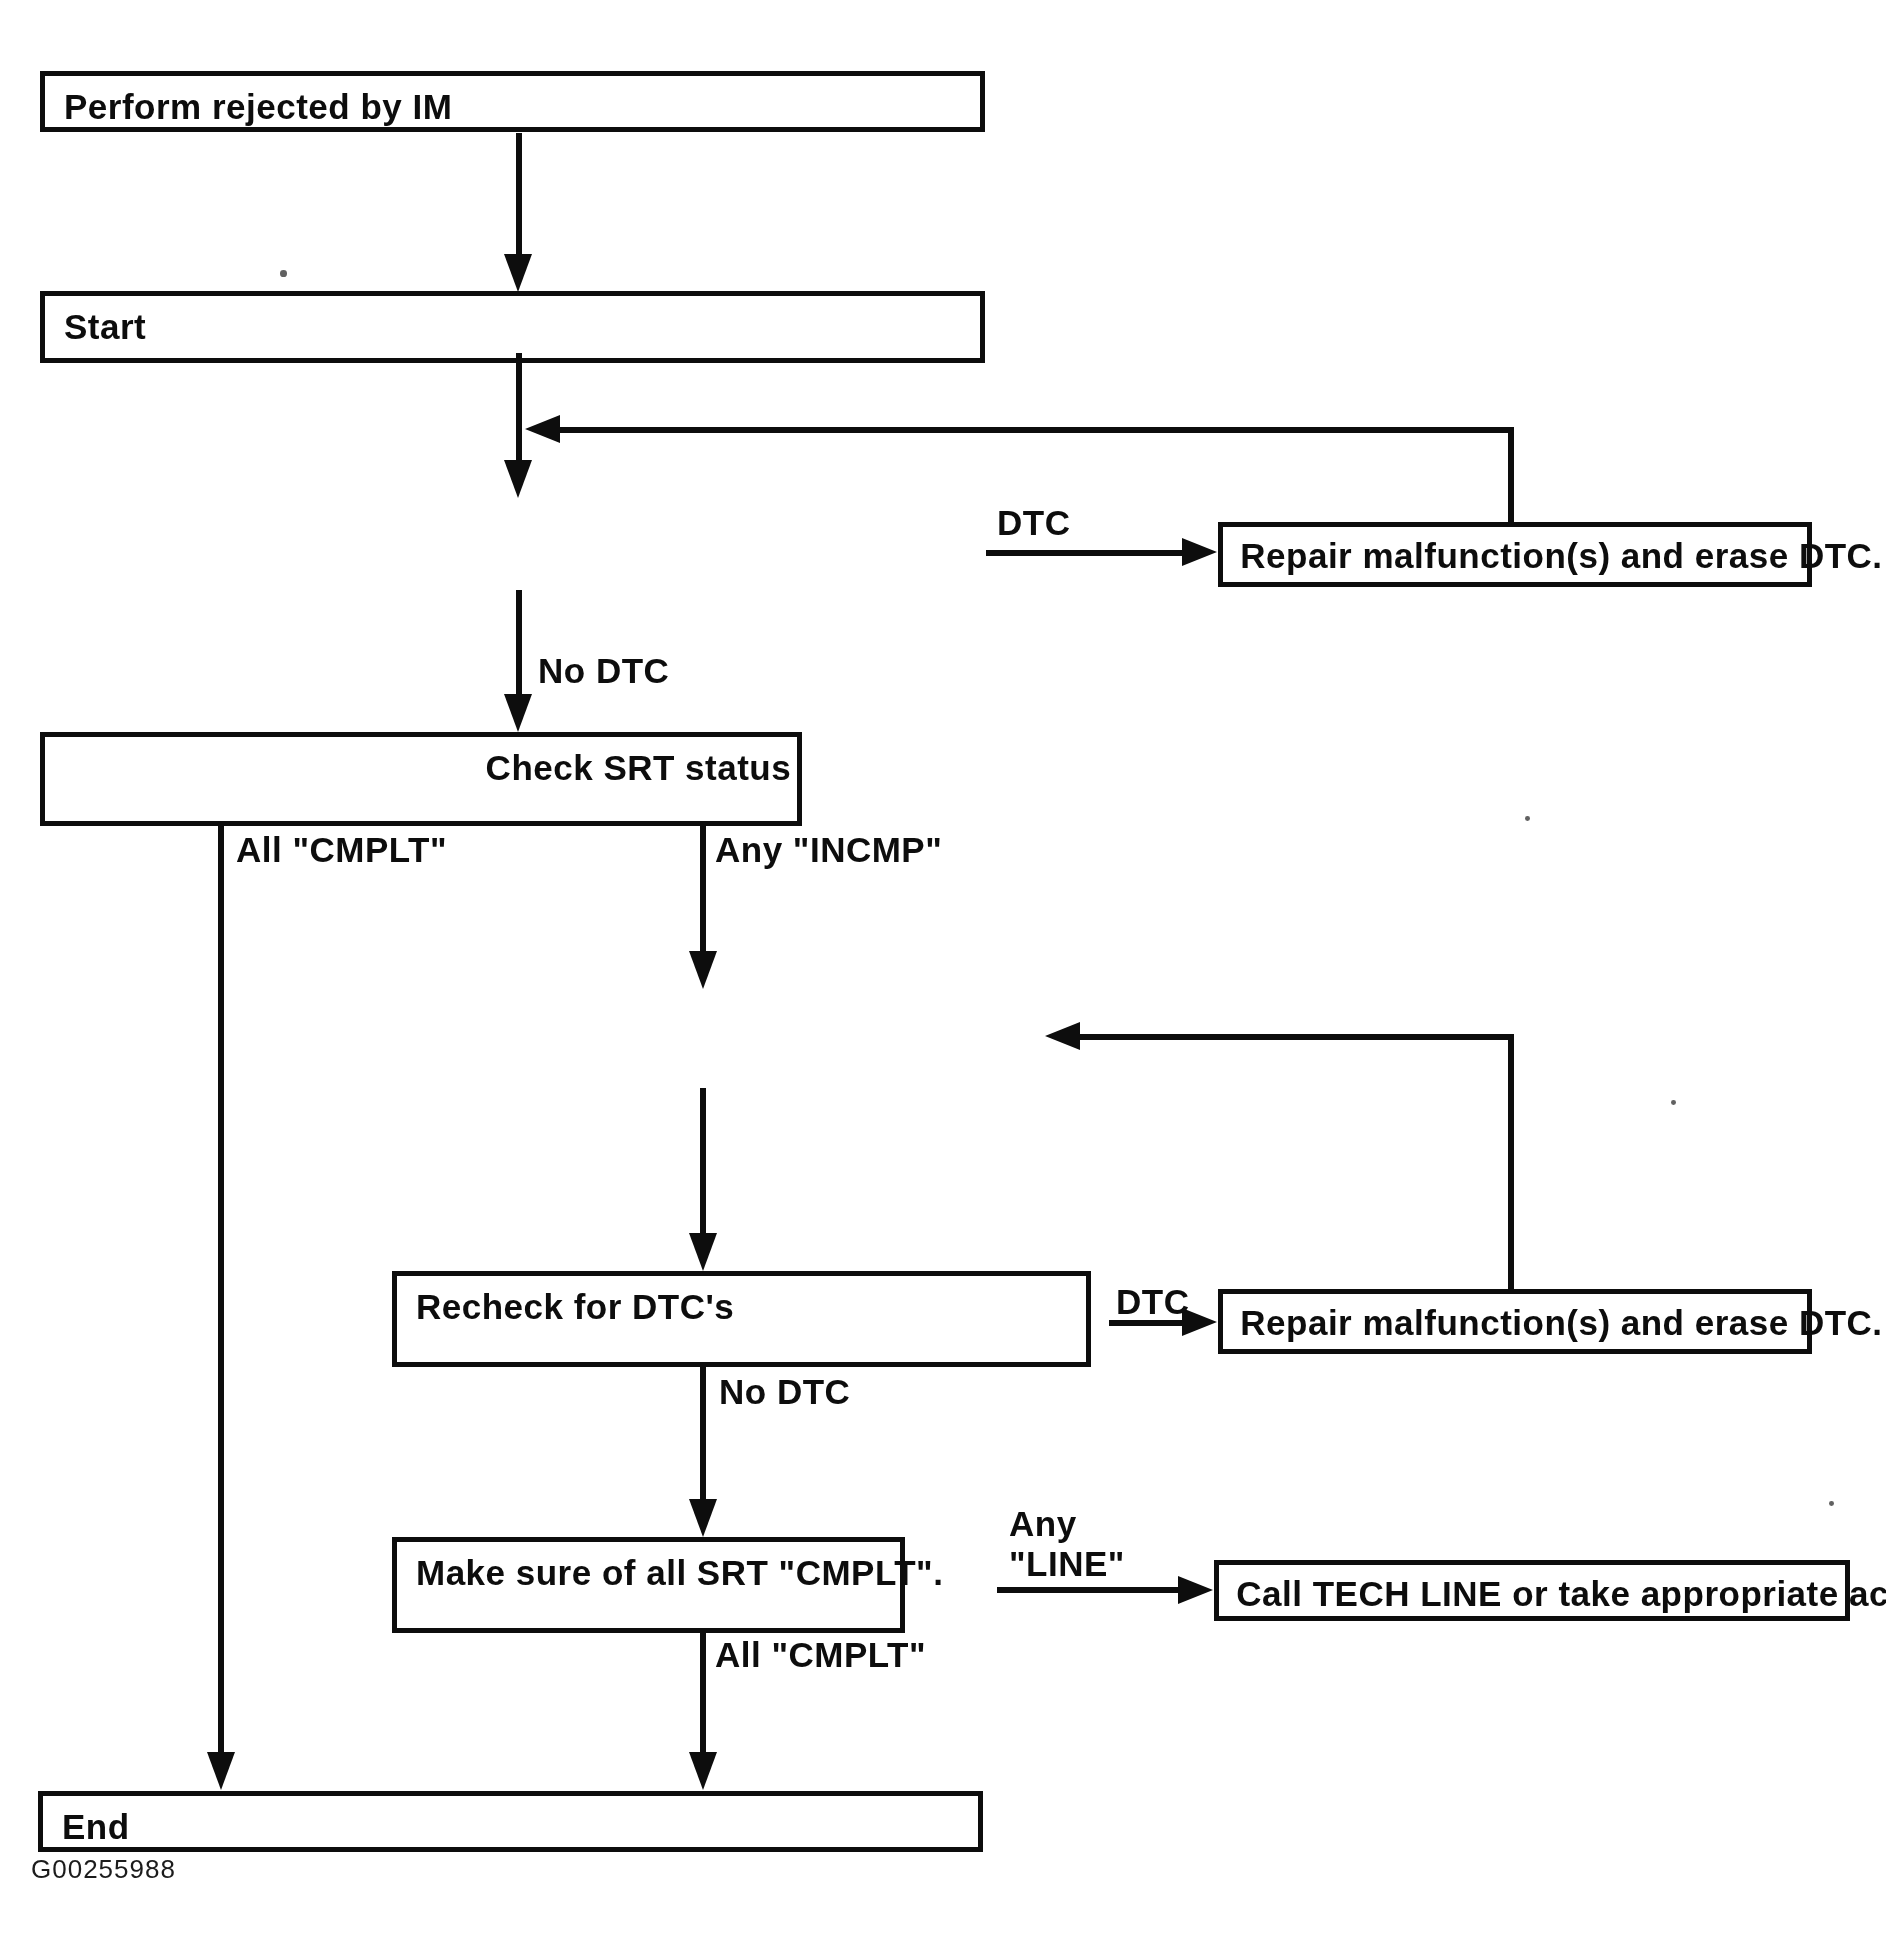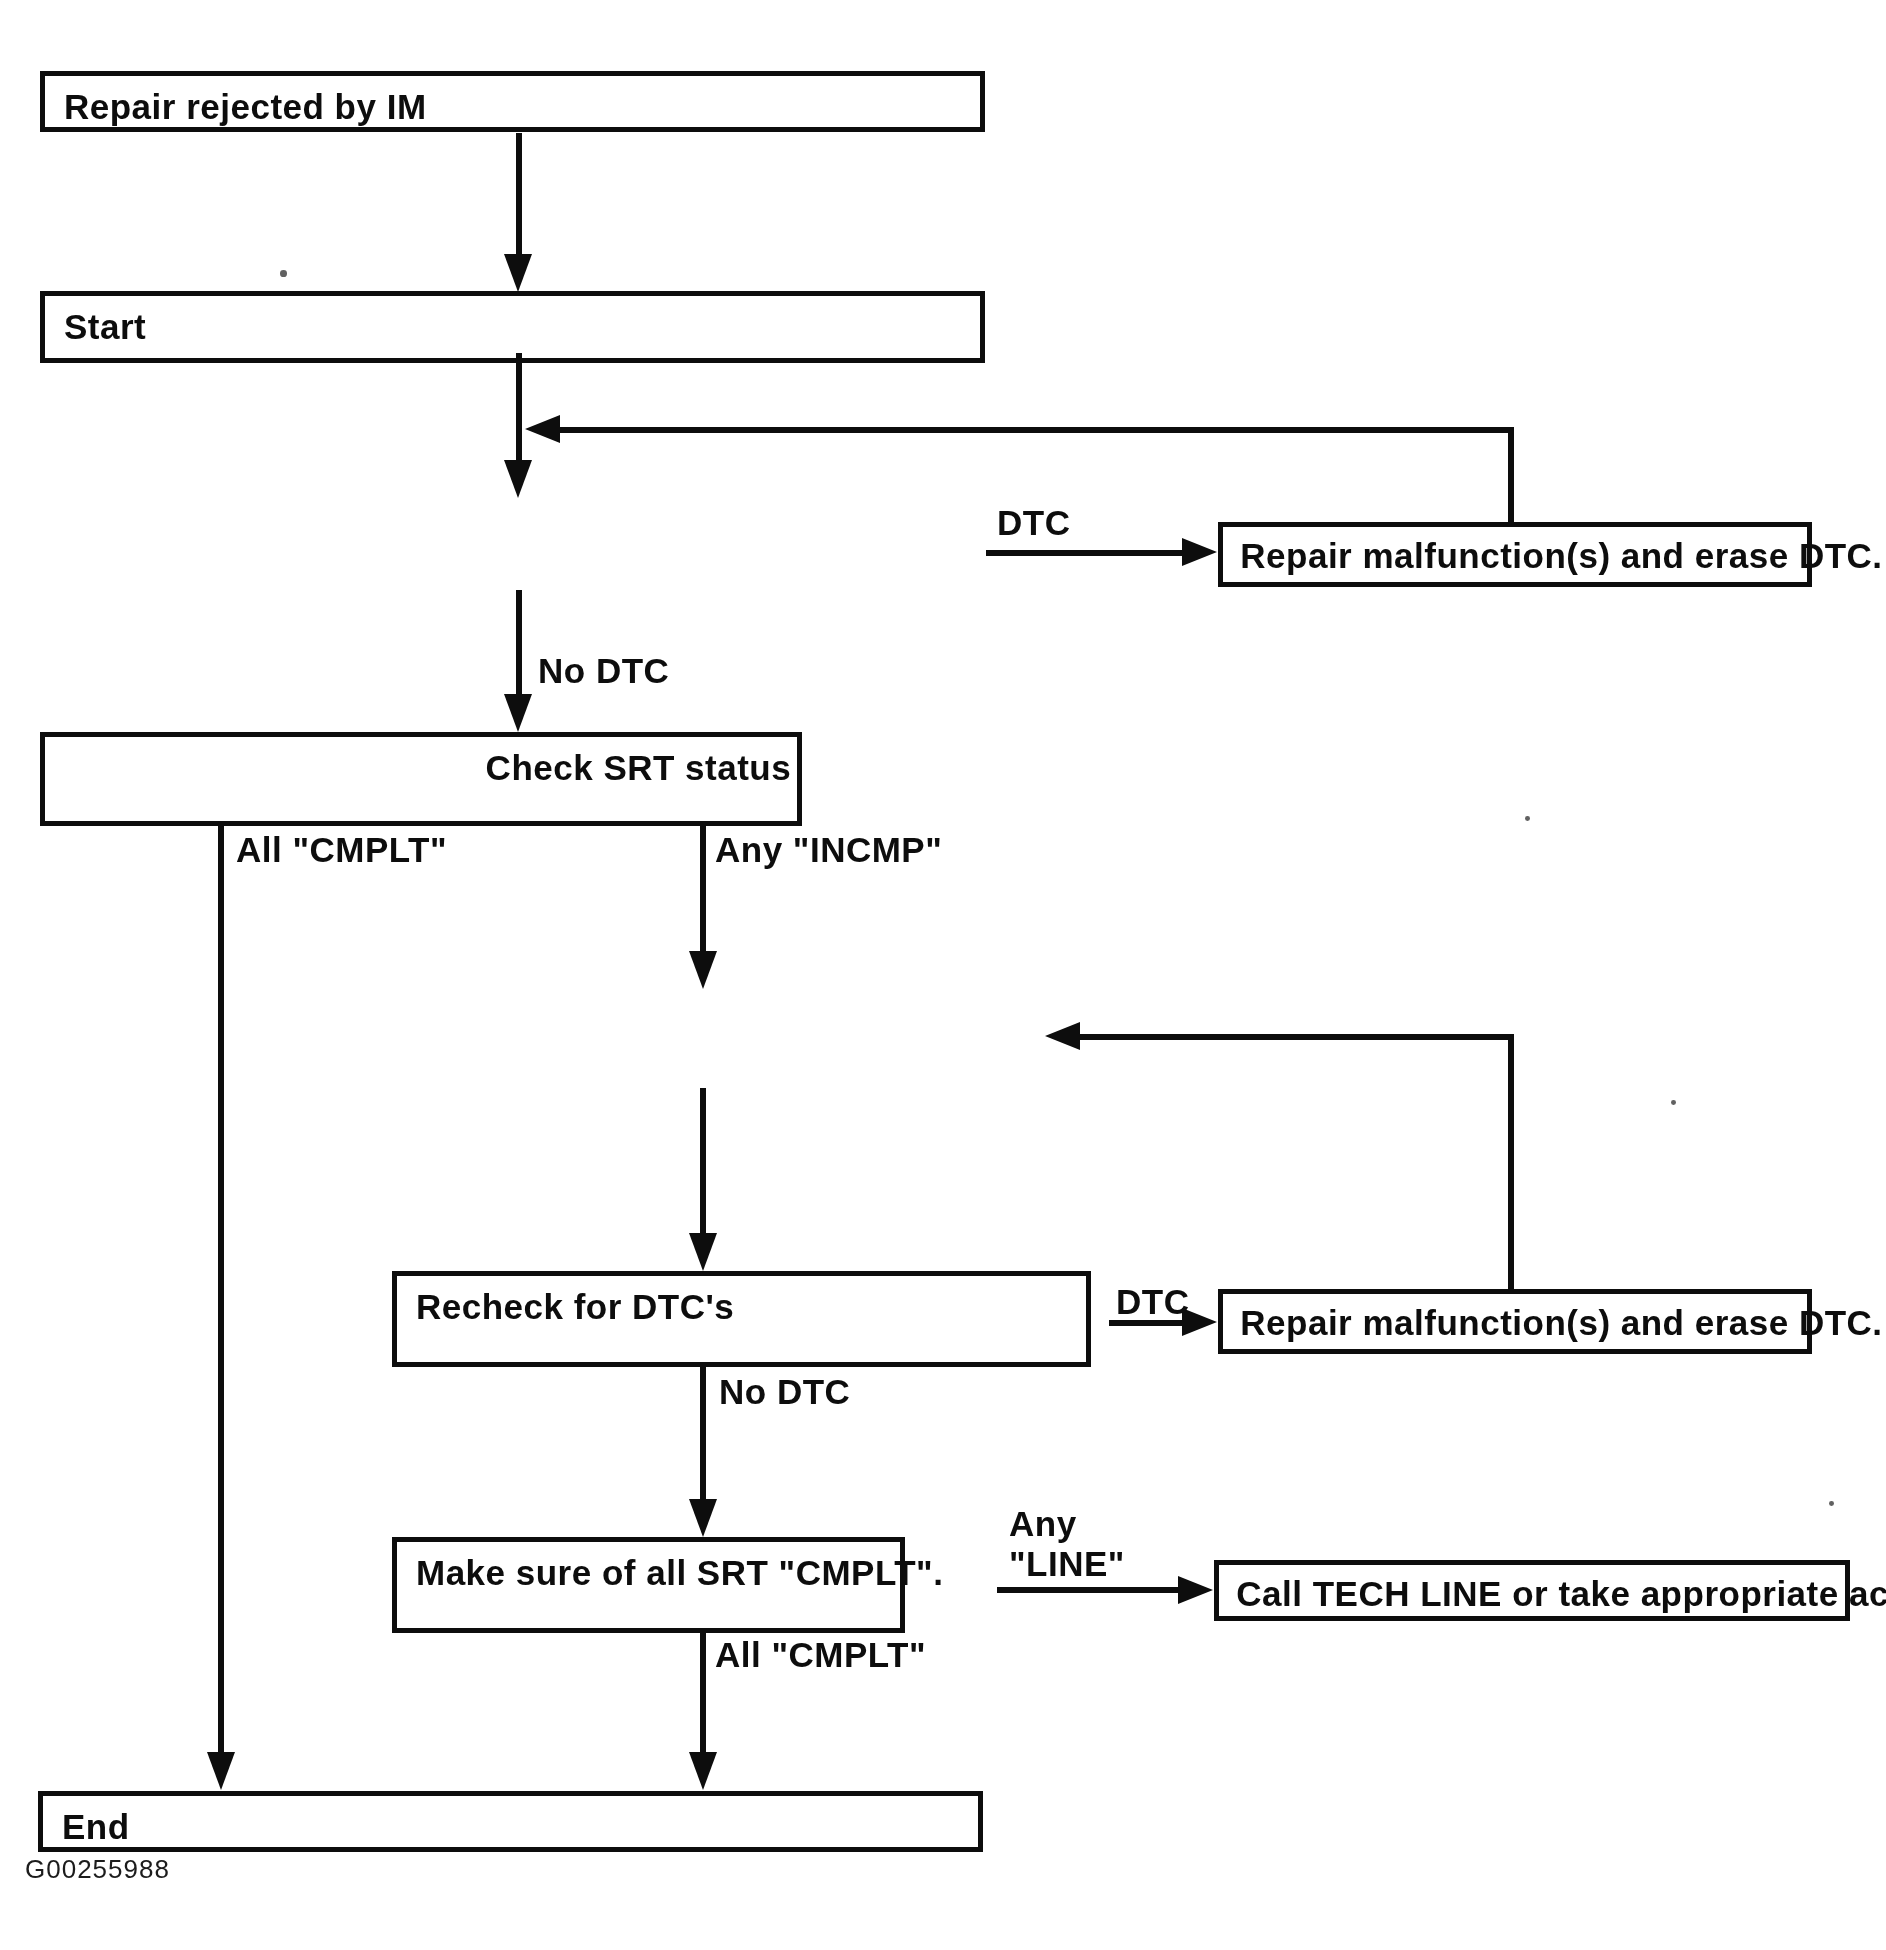--- a/index.html
+++ b/index.html
@@ -48,21 +48,21 @@
     color:#1c1c1c;
   }
   .dot{position:absolute;background:#3a3a3a;border-radius:50%;opacity:.8;}
 </style>
 </head>
 <body>
 
 <div class="canvas">
 
   <div class="node" style="left:40px;top:71px;width:945px;height:61px;">
-    <span class="lbl">Repair rejected by IM</span>
+    <span class="lbl">Perform rejected by IM</span>
   </div>
 
   <div class="node" style="left:40px;top:291px;width:945px;height:72px;">
     <span class="lbl">Start</span>
   </div>
 
 
   <div class="node" style="left:40px;top:732px;width:762px;height:94px;text-align:right;">
     <span class="lbl">Check SRT status</span>
   </div>
@@ -136,21 +136,21 @@
   <div class="edge-label" style="left:997px;top:503px;">DTC</div>
   <div class="edge-label" style="left:538px;top:651px;">No DTC</div>
   <div class="edge-label" style="left:236px;top:830px;">All "CMPLT"</div>
   <div class="edge-label" style="left:715px;top:830px;">Any "INCMP"</div>
   <div class="edge-label" style="left:1116px;top:1282px;">DTC</div>
   <div class="edge-label" style="left:719px;top:1372px;">No DTC</div>
   <div class="edge-label" style="left:1009px;top:1504px;">Any
 "LINE"</div>
   <div class="edge-label" style="left:715px;top:1635px;">All "CMPLT"</div>
 
-  <div class="caption" style="left:25px;top:1854px;">G00255988</div>
+  <div class="caption" style="left:31px;top:1854px;">G00255988</div>
 
   <div class="dot" style="left:280px;top:270px;width:6.7px;height:6.7px;"></div>
   <div class="dot" style="left:1525px;top:816px;width:4.8px;height:4.8px;"></div>
   <div class="dot" style="left:1671px;top:1100px;width:4.8px;height:4.8px;"></div>
   <div class="dot" style="left:1829px;top:1501px;width:4.8px;height:4.8px;"></div>
 
 </div>
 
 
 </body></html>

